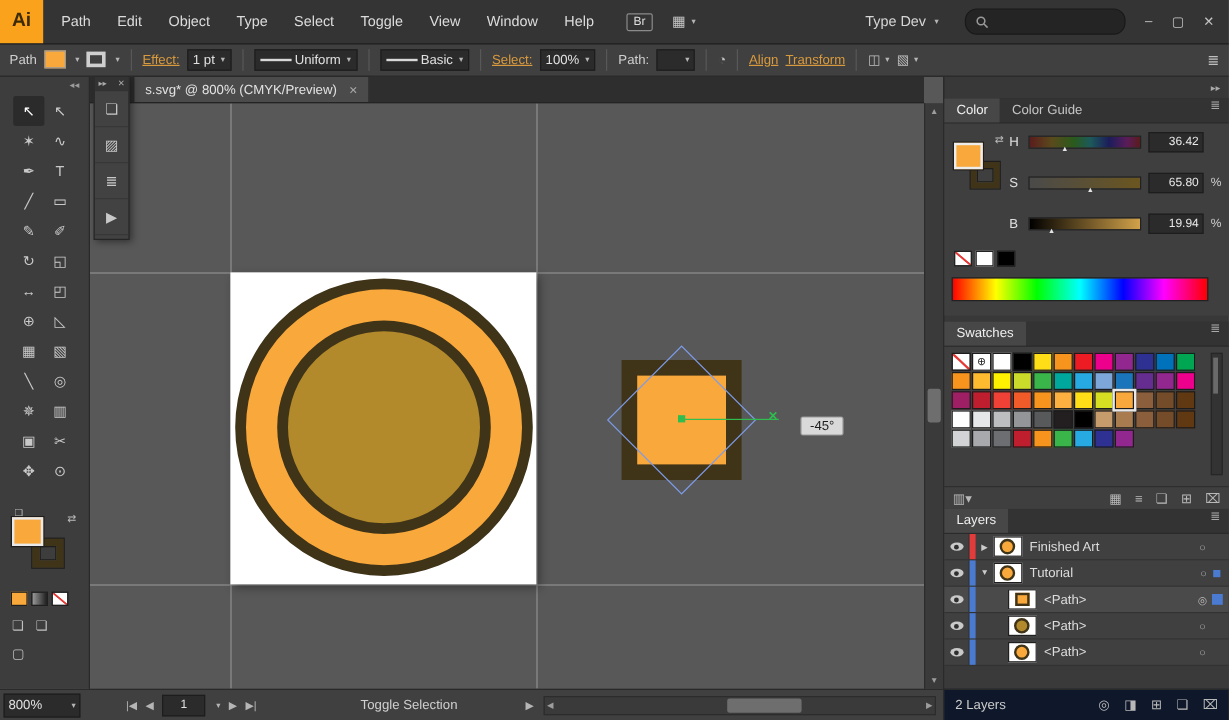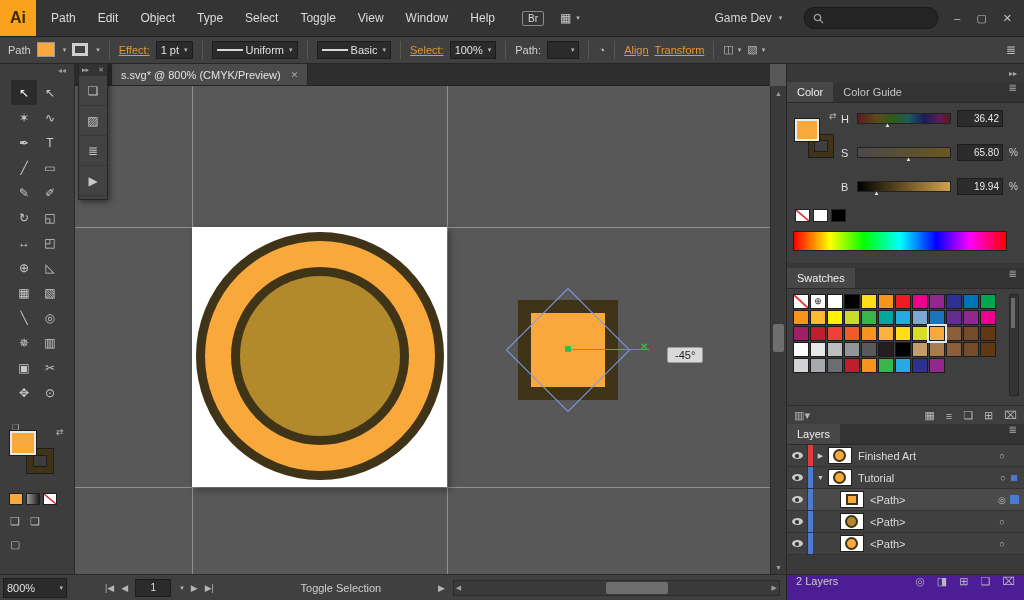--- a/index.html
+++ b/index.html
@@ -139,21 +139,21 @@
   .lthumb{width:22px;height:15px;background:#fff;border:1px solid #1f1f1f;margin-right:6px;position:relative;overflow:hidden;flex:none;box-sizing:content-box}
   .lthumb i{position:absolute;box-sizing:border-box}
   .lthumb.th-art i,.lthumb.th-orange i{left:4px;top:1px;width:13px;height:13px;border-radius:50%;background:#F9A83C;border:2px solid #3F3318}
   .lthumb.th-gold i{left:4px;top:1px;width:13px;height:13px;border-radius:50%;background:#B2892B;border:2px solid #3F3318}
   .lthumb.th-square i{left:5px;top:2px;width:12px;height:11px;background:#F9A83C;border:2px solid #3F3318}
   .lname{flex:1;font-size:11px;color:#DCDCDC;white-space:nowrap;overflow:hidden}
   .ltarget{width:16px;text-align:center;font-size:9px;color:#bbb;flex:none}
   .lchip{width:9px;height:9px;margin-right:5px;flex:none}
   .lrow.chip-sm .lchip{width:6px;height:6px;margin-right:7px}
   .layers-filler{flex:1;background:#3a3a3a}
-  .layers-footer{height:26px;border-top:1px solid #2a2a2a;background:#4c1d95;display:flex;align-items:flex-start;padding:0 9px;gap:12px;font-size:11px;color:#ccc;box-sizing:border-box}
+  .layers-footer{height:26px;border-top:1px solid #2a2a2a;background:#0f172a;display:flex;align-items:center;padding:0 9px;gap:12px;font-size:11px;color:#ccc;box-sizing:border-box}
   .lf-icon{color:#b8b8b8;font-size:11px}
 </style>
 </head>
 <body>
 
 <div class="menubar">
   <div class="logo">Ai</div>
   <div class="menus">
 
   <span class="menu-item">Path</span>
@@ -165,21 +165,21 @@
       <span class="menu-item">View</span>
       <span class="menu-item">Window</span>
       <span class="menu-item">Help</span>
     </div>
   <span class="br-btn">Br</span>
   <span class="arrange">
     <span>▦</span>
       <span class="dd">▾</span>
   </span>
   <span class="workspace">
-    <span>Game Dev</span>
+    <span>Type Dev</span>
     <span class="dd">▾</span>
   </span>
   <span class="search">
     <svg width="11" height="11" viewBox="0 0 11 11">
         <circle cx="4.5" cy="4.5" r="3.2" fill="none" stroke="#999" stroke-width="1.3"></circle>
         <line x1="7" y1="7" x2="10" y2="10" stroke="#999" stroke-width="1.3"></line>
       </svg>
     <input value="" style="">
   </span>
   <span class="winctl">

